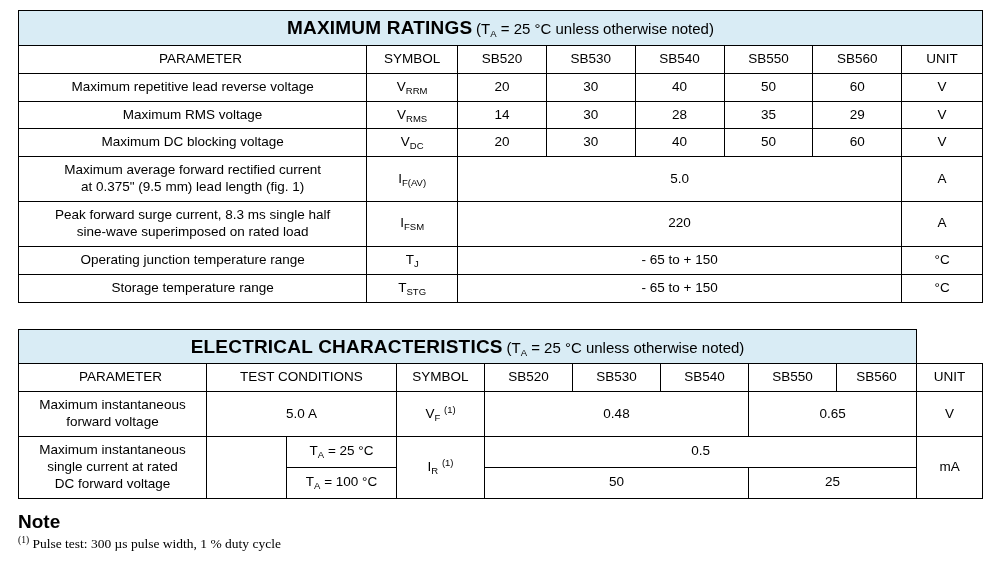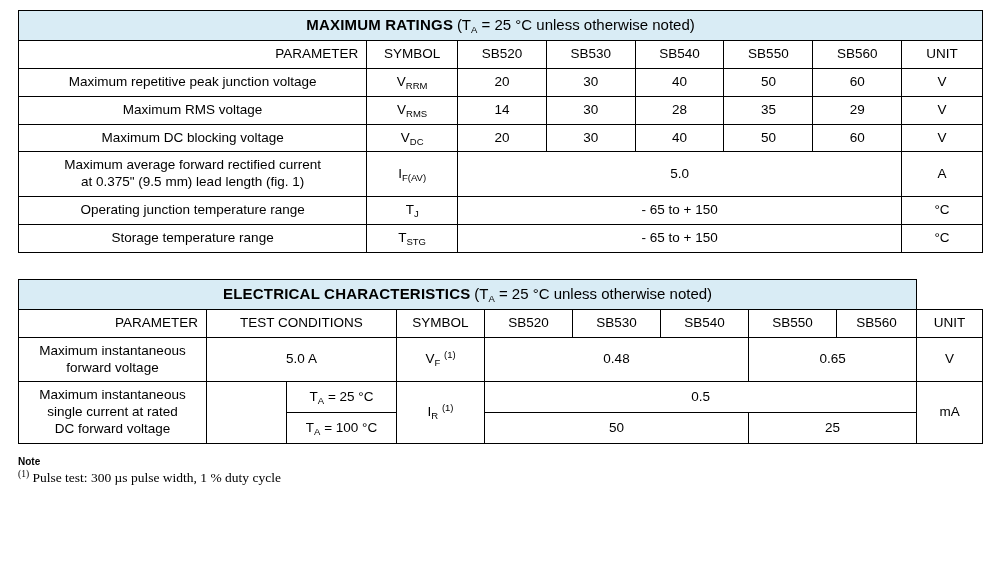--- a/index.html
+++ b/index.html
@@ -34,36 +34,36 @@
     line-height: 1.25;
   }
   .bandrow td {
     background: #d9ecf5;
     border: 1px solid #000000;
     text-align: left;
     padding: 6px 10px 7px 10px;
   }
   .band-title {
     font-weight: bold;
-    font-size: 15px;
+    font-size: 19px;
     letter-spacing: 0.2px;
   }
   .band-sub {
     font-size: 15px;
     font-weight: normal;
     text-align: right;
   }
   .hdr td {
     font-weight: bold;
     text-align: center;
     padding-top: 6px;
     padding-bottom: 6px;
   }
   .hdr td.left {
-    text-align: right;
+    text-align: center;
     padding-left: 24px;
   }
   td.left {
     text-align: left;
   }
   sub {
     font-size: 9.5px;
     vertical-align: baseline;
     position: relative;
     bottom: -3px;
@@ -73,21 +73,21 @@
     vertical-align: baseline;
     position: relative;
     top: -5px;
   }
   .tall {
     height: 44px;
     padding-left: 40px;
   }
   .note-head {
     font-weight: bold;
-    font-size: 10px;
+    font-size: 19px;
     margin-top: 12px;
     margin-bottom: 3px;
   }
   .note-body {
     font-size: 13.5px;
     font-family: Liberation Serif, serif;
   }
   .spacer {
     height: 26px;
   }
@@ -121,21 +121,21 @@
         <td>SYMBOL</td>
         <td>SB520</td>
         <td>SB530</td>
         <td>SB540</td>
         <td>SB550</td>
         <td>SB560</td>
         <td>UNIT</td>
       </tr>
 
       <tr>
-        <td class="left">Maximum repetitive peak junction voltage</td>
+        <td class="left">Maximum repetitive lead reverse voltage</td>
         <td><span>V</span><sub>RRM</sub></td>
         <td>20</td>
         <td>30</td>
         <td>40</td>
         <td>50</td>
         <td>60</td>
         <td>V</td>
       </tr>
 
       <tr>
@@ -163,20 +163,29 @@
       <tr class="tall">
         <td class="left">
           <span>Maximum average forward rectified current</span><br>
           <span>at 0.375" (9.5 mm) lead length (fig. 1)</span>
         </td>
         <td><span>I</span><sub>F(AV)</sub></td>
         <td colspan="5">5.0</td>
         <td>A</td>
       </tr>
 
+      <tr class="tall">
+        <td class="left">
+          <span>Peak forward surge current, 8.3 ms single half</span><br>
+          <span>sine-wave superimposed on rated load</span>
+        </td>
+        <td><span>I</span><sub>FSM</sub></td>
+        <td colspan="5">220</td>
+        <td>A</td>
+      </tr>
 
       <tr>
         <td class="left">Operating junction temperature range</td>
         <td><span>T</span><sub>J</sub></td>
         <td colspan="5">- 65 to + 150</td>
         <td>°C</td>
       </tr>
 
       <tr>
         <td class="left">Storage temperature range</td>

